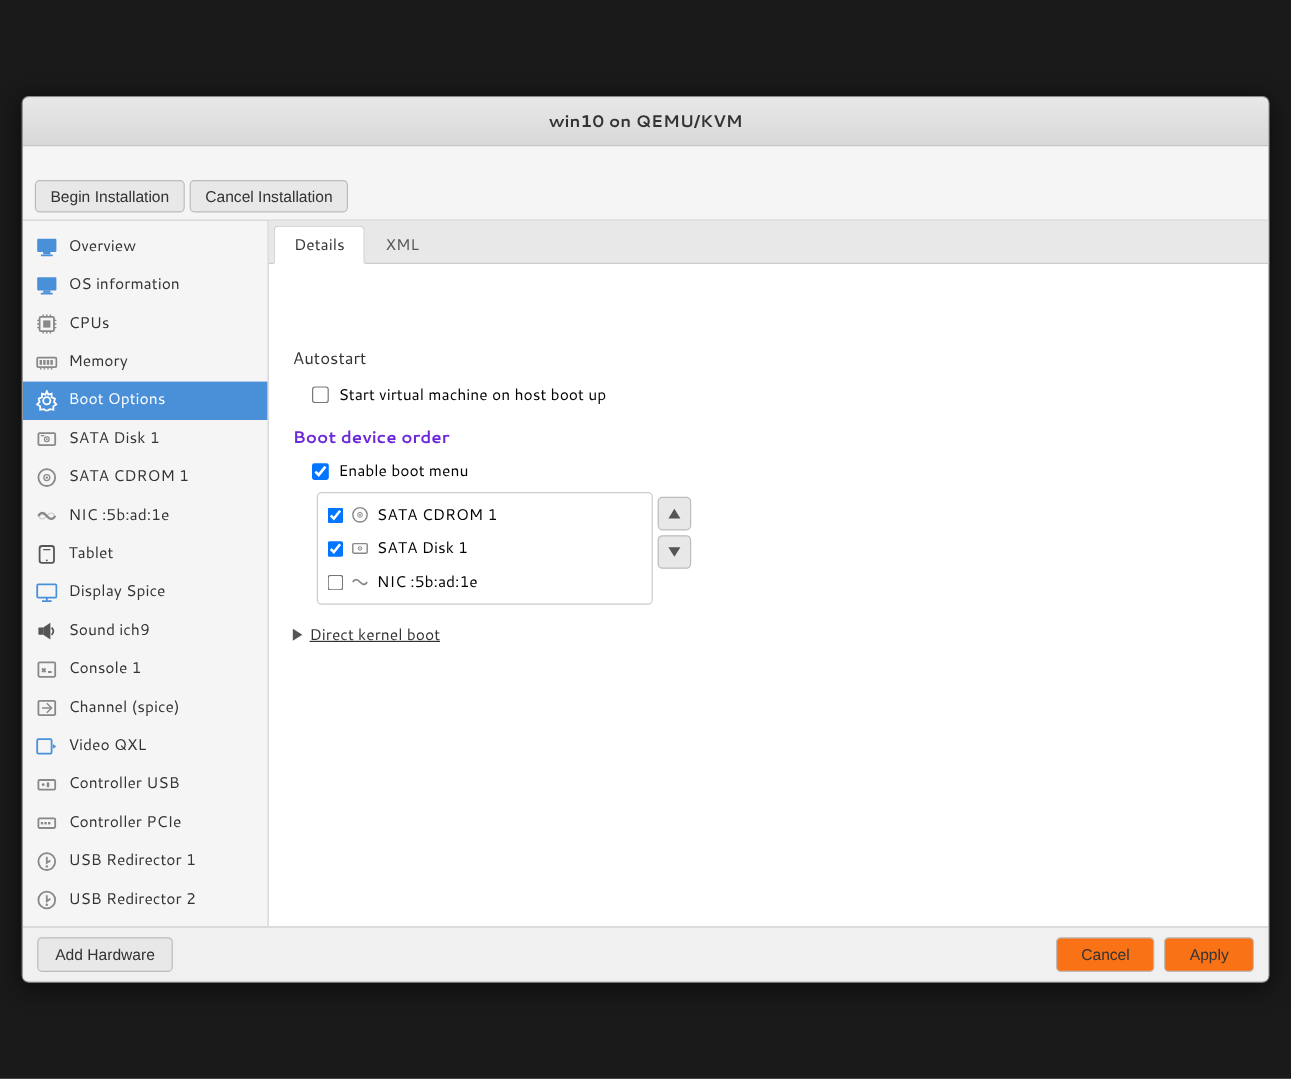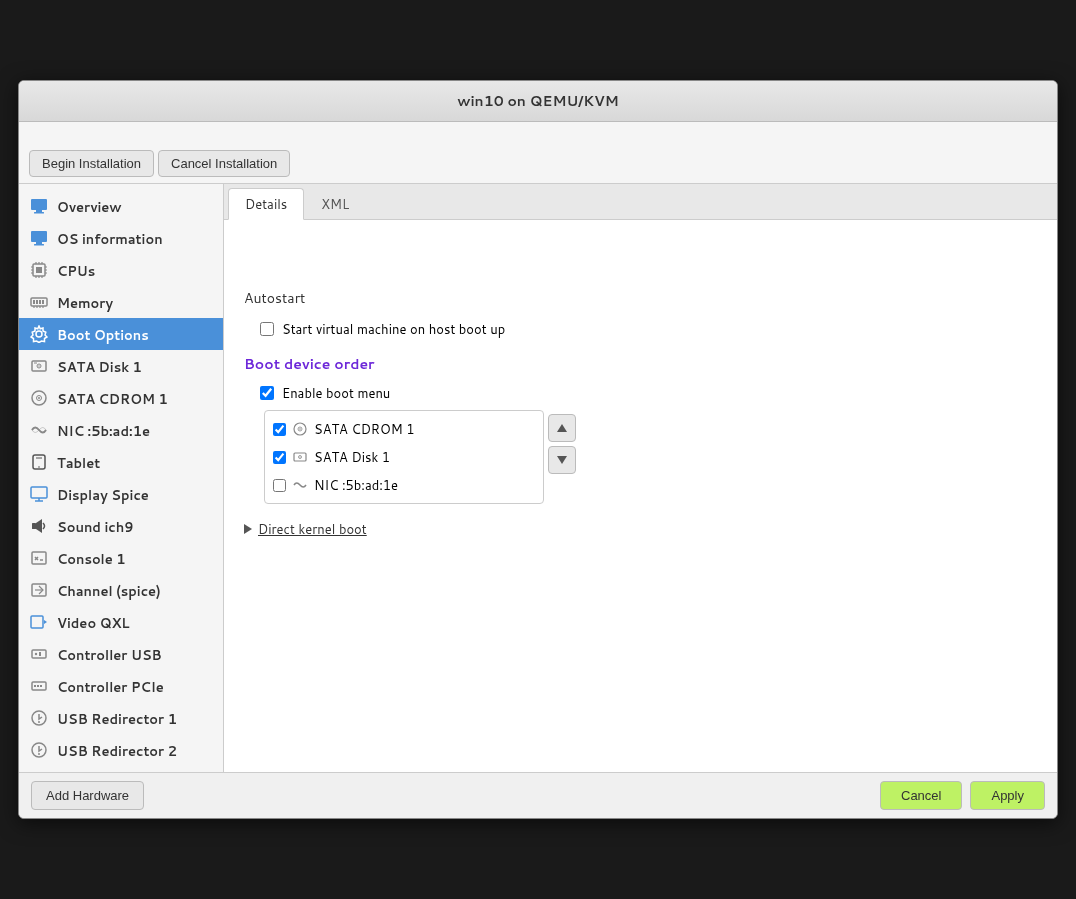--- a/index.html
+++ b/index.html
@@ -55,27 +55,26 @@
     }
     .sidebar {
       width: 205px;
       background: #f5f5f5;
       border-right: 1px solid #ccc;
       padding: 6px 0;
       overflow-y: auto;
     }
     .sidebar-item {
       display: flex;
-      align-items: flex-end;
+      align-items: flex-start;
       padding: 6px 10px;
       cursor: pointer;
       color: #333;
       gap: 8px;
       border-radius: 0;
-      font-weight: bold;
     }
     .sidebar-item.active {
       background: #4a90d9;
       color: #fff;
     }
     .sidebar-item.active .sidebar-icon { color: #fff; }
     .sidebar-icon {
       width: 20px;
       height: 20px;
       display: flex;
@@ -229,21 +228,21 @@
     }
     .footer-left { }
     .footer-right {
       display: flex;
       gap: 8px;
     }
     .footer-btn {
       padding: 6px 20px;
       border: 1px solid #bbb;
       border-radius: 4px;
-      background: #bef264;
+      background: #f97316;
       font-size: 13px;
       cursor: pointer;
       color: #333;
     }
     .add-hw-btn {
       padding: 6px 14px;
       border: 1px solid #bbb;
       border-radius: 4px;
       background: #e8e8e8;
       font-size: 13px;

